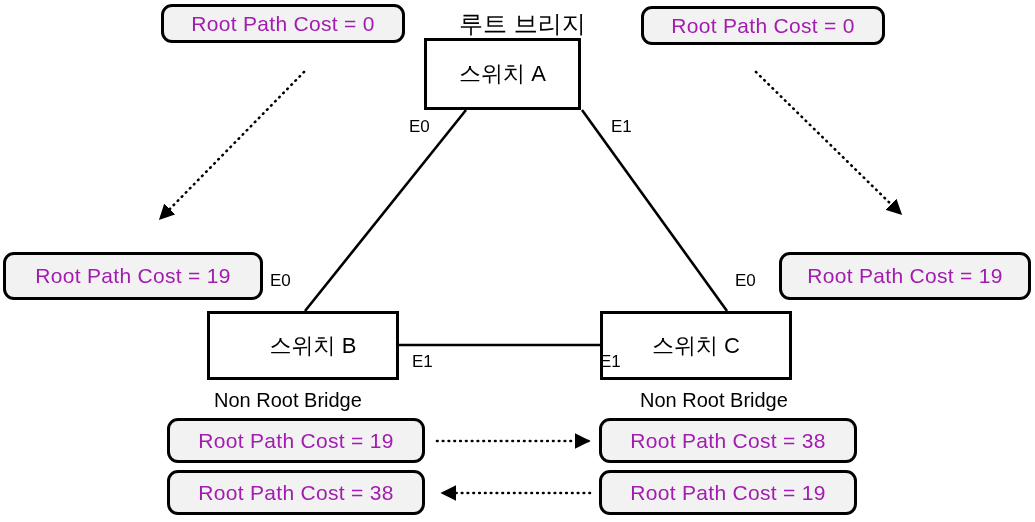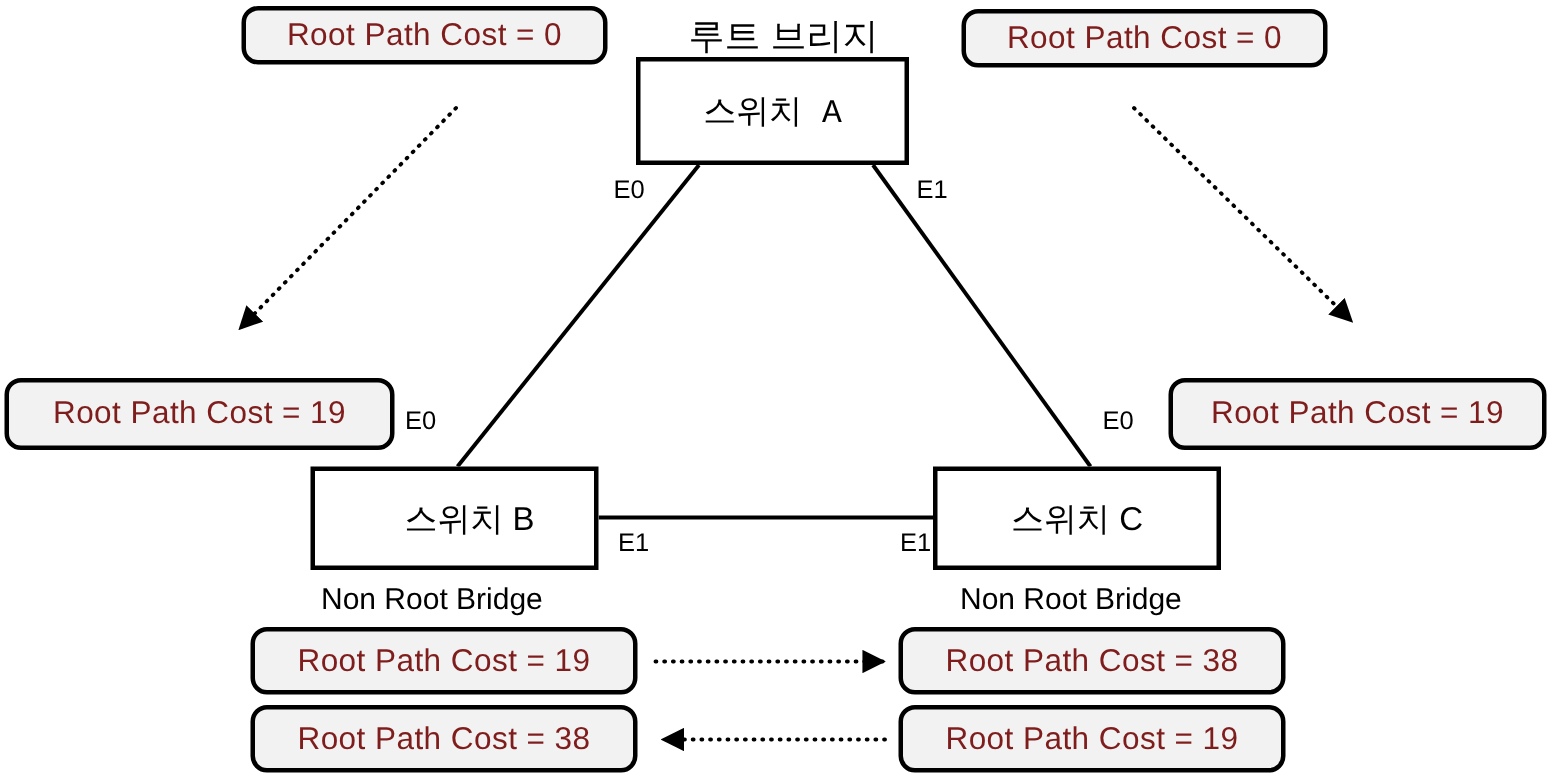--- a/index.html
+++ b/index.html
@@ -30,21 +30,21 @@
   
   .cost-box {
     position: absolute;
     box-sizing: border-box;
     background: #f2f2f2;
     border: 3px solid #000000;
     border-radius: 11px;
     display: flex;
     align-items: center;
     justify-content: center;
-    color: #7f1d1d;
+    color: #a21caf;
     font-size: 21px;
     letter-spacing: 0.3px;
     white-space: nowrap;
   }
 
   
   .switch-box {
     position: absolute;
     box-sizing: border-box;
     background: #ffffff;
@@ -76,23 +76,23 @@
   
   #box-top-left      { left: 161px; top: 4px;   width: 244px; height: 39px; }
   #box-top-right     { left: 641px; top: 6px;   width: 244px; height: 39px; }
   #box-mid-left      { left: 3px;   top: 252px; width: 260px; height: 48px; }
   #box-mid-right     { left: 779px; top: 252px; width: 252px; height: 48px; }
   #box-bot-l1        { left: 167px; top: 418px; width: 258px; height: 45px; }
   #box-bot-l2        { left: 167px; top: 470px; width: 258px; height: 45px; }
   #box-bot-r1        { left: 599px; top: 418px; width: 258px; height: 45px; }
   #box-bot-r2        { left: 599px; top: 470px; width: 258px; height: 45px; }
 
-  #switch-a { left: 424px; top: 38px;  width: 182px; height: 72px; font-family: Liberation Mono, monospace; }
+  #switch-a { left: 424px; top: 38px;  width: 157px; height: 72px; }
   #switch-b { left: 207px; top: 311px; width: 192px; height: 69px; padding-left: 20px; }
-  #switch-c { left: 622px; top: 311px; width: 192px; height: 69px; }
+  #switch-c { left: 600px; top: 311px; width: 192px; height: 69px; }
 
   #label-root-bridge { left: 459px; top: 8px; }
   #label-nrb-b       { left: 214px; top: 389px; }
   #label-nrb-c       { left: 640px; top: 389px; }
 
   #port-a-e0  { left: 409px; top: 117px; }
   #port-a-e1  { left: 611px; top: 117px; }
   #port-b-e0  { left: 270px; top: 271px; }
   #port-c-e0  { left: 735px; top: 271px; }
   #port-b-e1  { left: 412px; top: 352px; }

